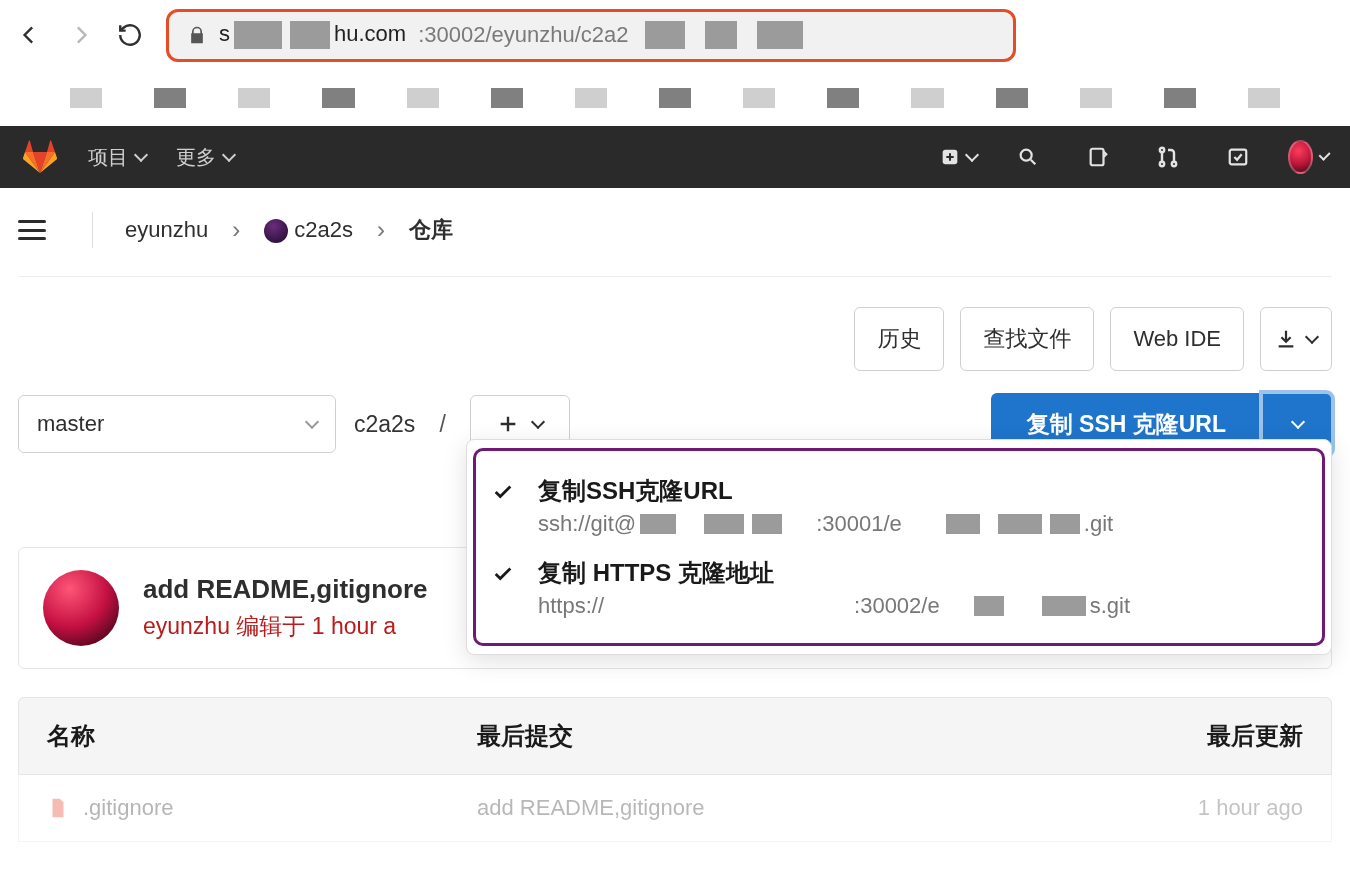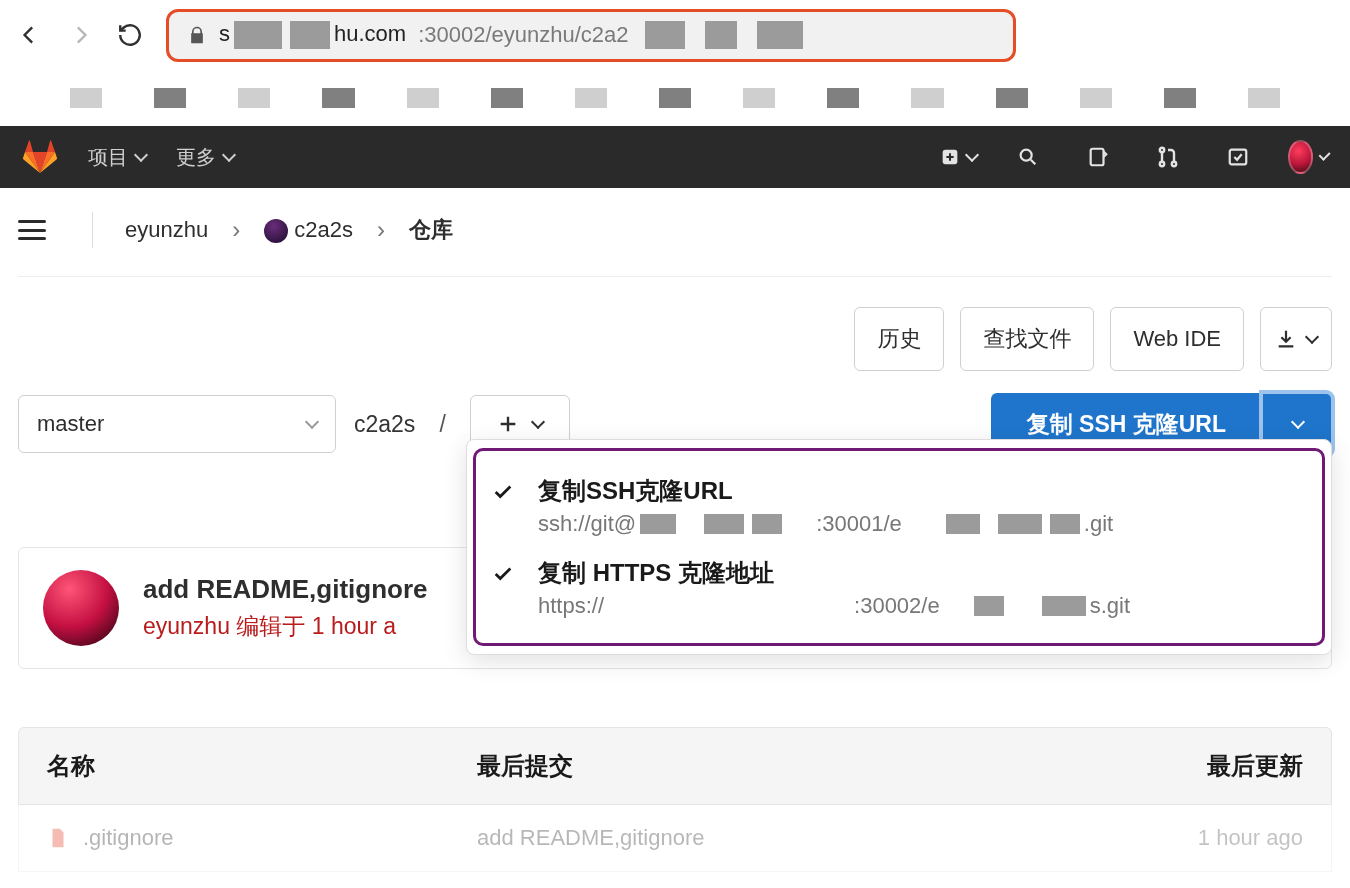--- a/index.html
+++ b/index.html
@@ -63,21 +63,21 @@
 .dd-item .ttl { font-size:24px; font-weight:700; color:#1a1a1a; }
 .dd-item .sub { font-size:22px; color:#777; margin-top:4px; display:flex; align-items:center; flex-wrap:wrap; gap:0; }
 
 
 .commit-card { margin-top:92px; border:1px solid #e5e5e5; border-radius:6px; padding:22px 24px; display:flex; align-items:center; gap:24px; background:#fff; }
 .avatar-lg { width:76px; height:76px; border-radius:50%; background: radial-gradient(circle at 35% 25%, #ff5577, #c41042 50%, #2b0310 95%); }
 .commit-title { font-size:26px; font-weight:700; }
 .commit-meta { font-size:23px; color:#b91c1c; margin-top:6px; }
 
 
-.tbl-head { margin-top:58px; background:#f5f5f5; border:1px solid #e5e5e5; border-radius:6px 6px 0 0; display:flex; padding:22px 28px; font-size:24px; font-weight:700; color:#1a1a1a; }
+.tbl-head { margin-top:28px; background:#f5f5f5; border:1px solid #e5e5e5; border-radius:6px 6px 0 0; display:flex; padding:22px 28px; font-size:24px; font-weight:700; color:#1a1a1a; }
 .tbl-head .c1 { flex:0 0 430px; }
 .tbl-head .c2 { flex:1; }
 .tbl-head .c3 { flex:0 0 200px; text-align:right; }
 
 .tbl-row { display:flex; align-items:center; padding:20px 28px; border:1px solid #e5e5e5; border-top:none; font-size:22px; color:#2e2e2e; }
 .tbl-row .c1 { flex:0 0 430px; display:flex; align-items:center; gap:14px; }
 .tbl-row .c2 { flex:1; color:#333; }
 .tbl-row .c3 { flex:0 0 200px; text-align:right; color:#555; }
 .file-ico { width:22px; height:22px; }
 

